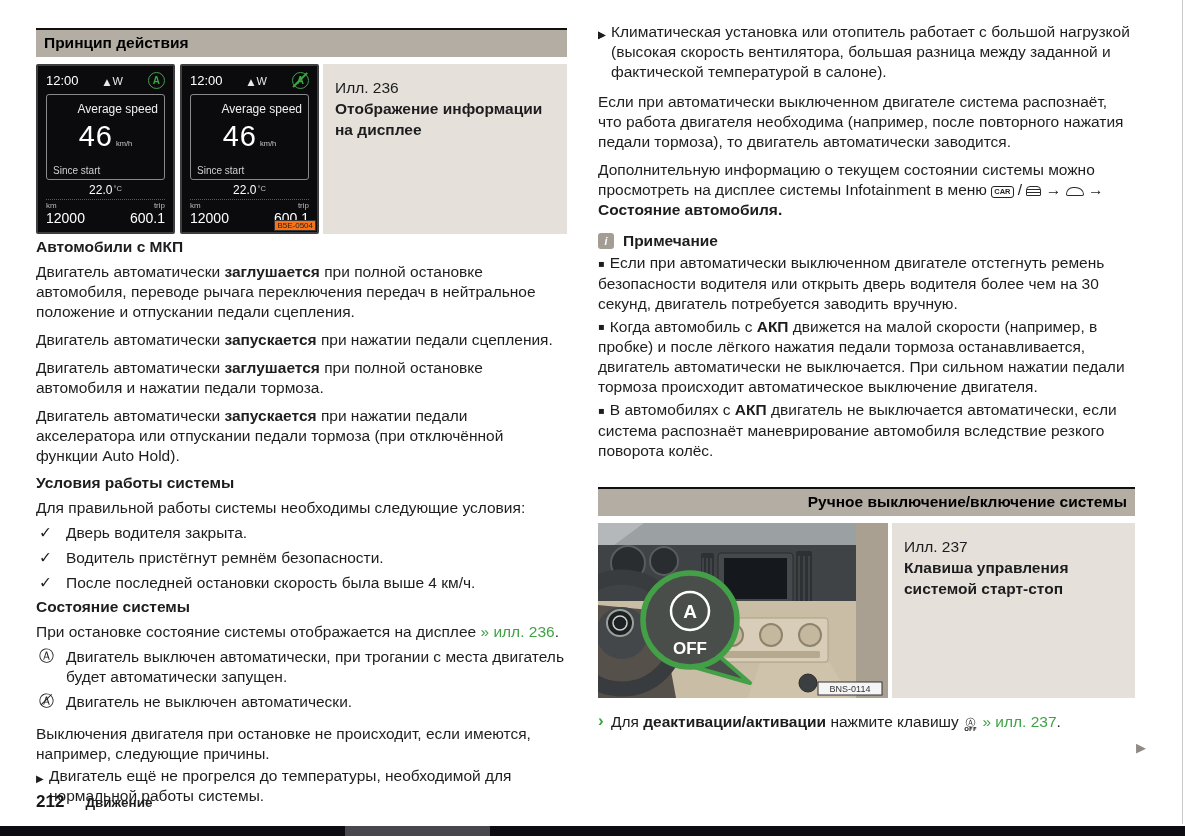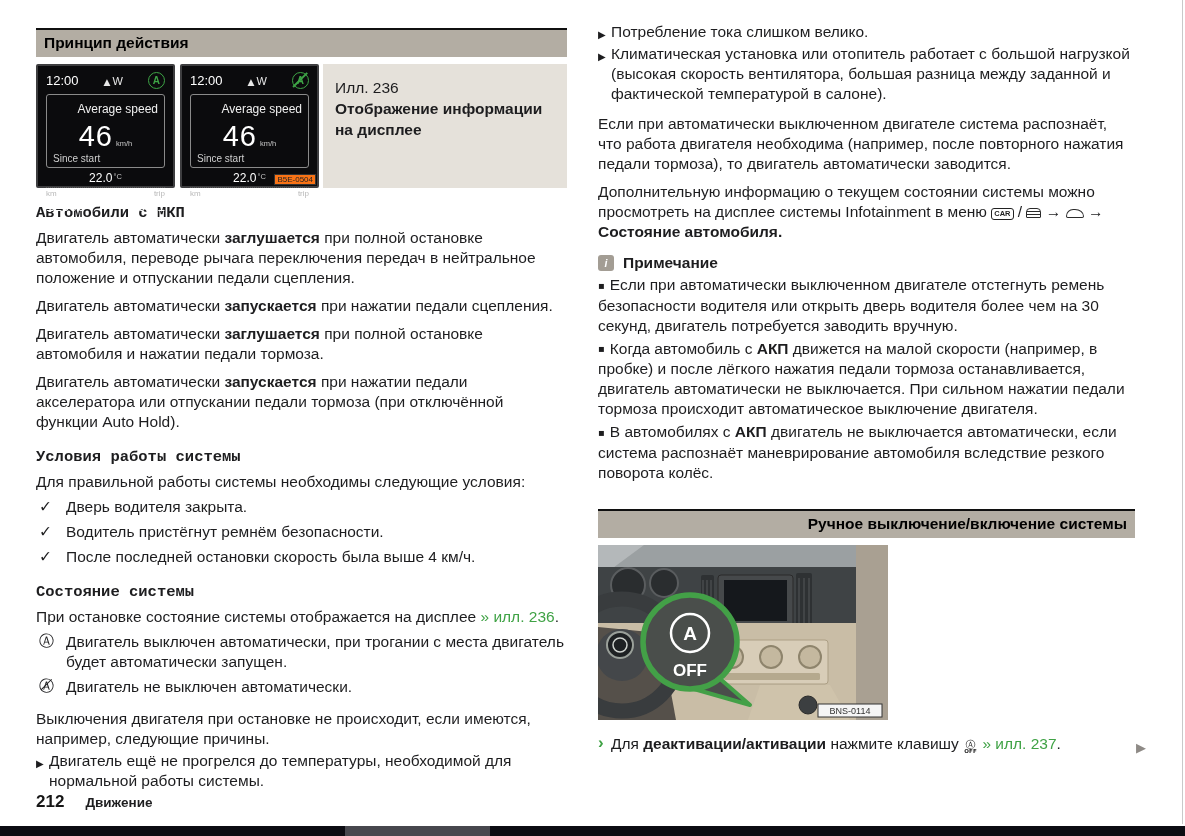--- a/index.html
+++ b/index.html
@@ -23,21 +23,21 @@
 
   
   .figure { display:flex; margin-top:7px; }
   .fig-caption {
     flex:1; background:#e5e1da; margin-left:4px; padding:13px 12px;
     font-size:15.5px; line-height:21px; color:#1d1d1f;
   }
   .fig-caption .cap-title { font-weight:bold; }
 
   
-  .fig-img { width:283px; height:124px; position:relative; display:flex; gap:5px; background:#fff; }
+  .fig-img { width:283px; height:170px; position:relative; display:flex; gap:5px; background:#fff; }
   .display {
     flex:1; background:#0b0b0d; border:2px solid #3e3e40; border-radius:2px;
     padding:5px 8px 4px; color:#fff; display:flex; flex-direction:column;
   }
   .disp-top { display:flex; justify-content:space-between; align-items:center; font-size:13px; padding:1px 0 5px; }
   .compass { font-size:11px; color:#e8e8e8; }
   .compass .tri { font-family:"DejaVu Sans", sans-serif; font-size:9px; margin-right:2px; }
   .a-badge {
     width:17px; height:17px; border:1.6px solid #3ea546; border-radius:50%;
     color:#3ea546; font-size:10px; font-weight:bold;
@@ -60,21 +60,21 @@
   .temp .tu { font-size:7.5px; color:#c5c5c5; vertical-align:3px; margin-left:1px; }
   .odo { padding-top:1px; }
   .odo-labels { display:flex; justify-content:space-between; font-size:8px; color:#b9b9b9; }
   .odo-vals   { display:flex; justify-content:space-between; font-size:14px; }
   .img-tag {
     position:absolute; right:3px; bottom:3px; background:#f97316; border:1px solid #333;
     font-size:8px; padding:0 2px; color:#222; z-index:3;
   }
 
   
-  .h3 { font-size:15.5px; font-weight:bold; margin-top:16px;font-family:Liberation Mono, monospace; }
+  .h3 { font-size:15.5px; font-weight:bold; margin-top:4px; }
   .p  { font-size:15.5px; line-height:20px; margin-top:6px; margin-bottom:8px; }
   .flow { margin-top:4px; }
 
   .li { position:relative; padding-left:30px; font-size:15.5px; line-height:20px; margin:5px 0; }
   .li .mark { position:absolute; left:3px; top:0; font-family:"DejaVu Sans", sans-serif; }
   .li .mark.a-state { font-size:15px; top:-1px; color:#1d1d1f; }
   .li .mark.a-state.crossed::after {
     content:""; position:absolute; left:0px; top:8px; width:15px; height:1.4px;
     background:#1d1d1f; transform:rotate(-45deg);
   }
@@ -226,21 +226,21 @@
       <div class="li"><span class="mark a-state crossed">Ⓐ</span><span>Двигатель не выключен автоматически.</span></div>
 
       <p class="p" style="margin-top:12px; margin-bottom:2px;">Выключения двигателя при остановке не происходит, если имеются, например, следующие причины.</p>
       <div class="bullet"><span class="mark">▶</span><span>Двигатель ещё не прогрелся до температуры, необходимой для нормальной работы системы.</span></div>
 
     </div>
   </div>
 
   <div class="col col-right">
 
-    <div class="bullet" style="margin-top:6px;"><span class="mark">▶</span><span>Потребление тока слишком велико.</span></div>
+    <div class="bullet" style="margin-top:6px;"><span class="mark">▶</span></div>
     <div class="bullet"><span class="mark">▶</span><span>Климатическая установка или отопитель работает с большой нагрузкой (высокая скорость вентилятора, большая разница между заданной и фактической температурой в салоне).</span></div>
 
     <p class="p" style="margin-top:10px;">Если при автоматически выключенном двигателе система распознаёт, что работа двигателя необходима (например, после повторного нажатия педали тормоза), то двигатель автоматически заводится.</p>
     <p class="p"><span>Дополнительную информацию о текущем состоянии системы можно просмотреть на дисплее системы Infotainment в меню </span><span class="ic car-key">CAR</span><span> / </span><span class="ic car-front"></span><span> → </span><span class="ic car-side"></span><span> → </span><span class="b">Состояние автомобиля.</span></p>
 
     <div class="note">
       <div class="note-head">
         <span class="note-ic">i</span>
         <span>Примечание</span>
       </div>
@@ -288,20 +288,24 @@
           <circle cx="22" cy="100" r="7" fill="none" stroke="#cfd3cf" stroke-width="1.5"></circle>
           <path d="M 112 125 L 152 160 L 96 144 Z" fill="#4a4e4b" stroke="#43a047" stroke-width="4" stroke-linejoin="round"></path>
           <circle cx="92" cy="97" r="47" fill="#4a4e4b" stroke="#43a047" stroke-width="5.5"></circle>
           <circle cx="92" cy="88" r="19" fill="none" stroke="#ffffff" stroke-width="2.5"></circle>
           <text x="92" y="95" text-anchor="middle" fill="#ffffff" font-size="19" font-weight="bold">A</text>
           <text x="92" y="131" text-anchor="middle" fill="#ffffff" font-size="17" font-weight="bold">OFF</text>
           <rect x="220" y="159" width="64" height="13" fill="#f5f5f5" stroke="#333"></rect>
           <text x="252" y="169" text-anchor="middle" fill="#333" font-size="9">BNS-0114</text>
         </svg>
       </div>
+      <div class="fig-caption">
+        <div>Илл. 237</div>
+        <div class="cap-title">Клавиша управления системой старт-стоп</div>
+      </div>
     </div>
 
     <div class="action">
       <span class="mark">›</span><span><span>Для </span><span class="b">деактивации/активации</span><span> нажмите клавишу </span><span class="ic a-off-key">Ⓐ<span class="ic-sub">OFF</span></span><span> </span><span class="glink">» илл. 237</span><span>.</span></span>
     </div>
   </div>
 
   <div class="next-arrow">▶</div>
 
   <div class="footer">

